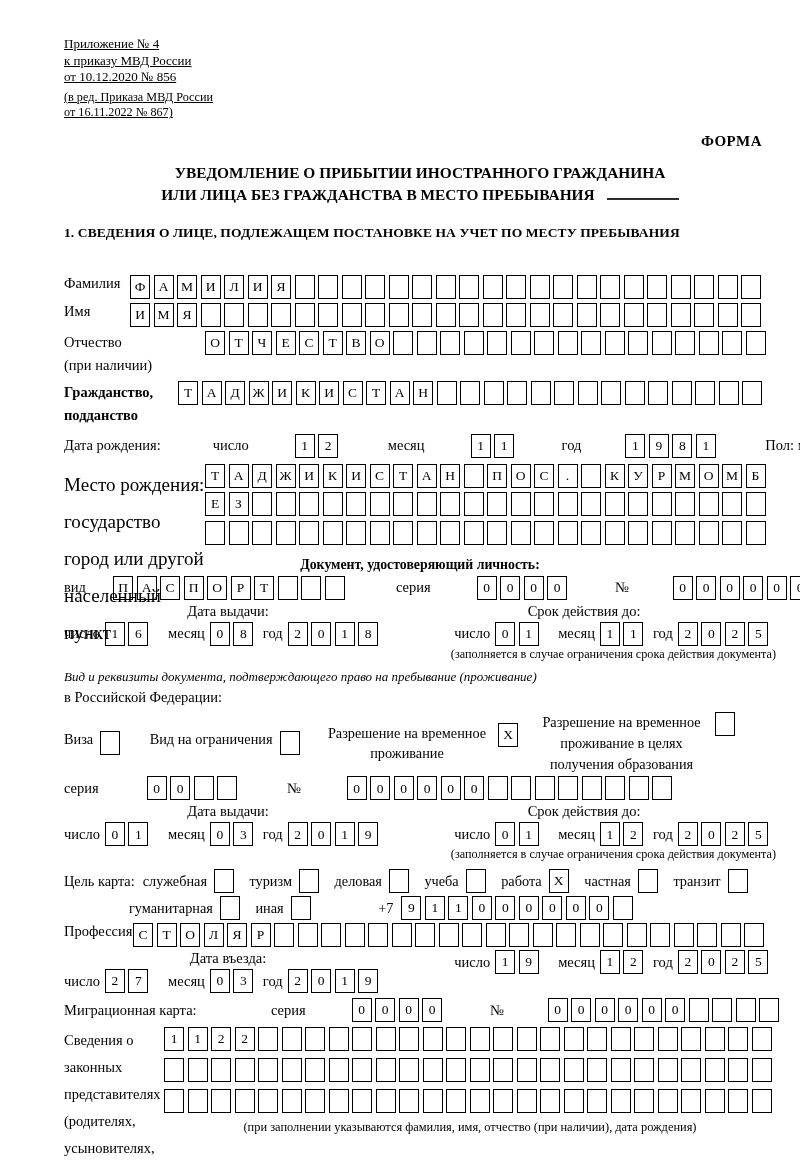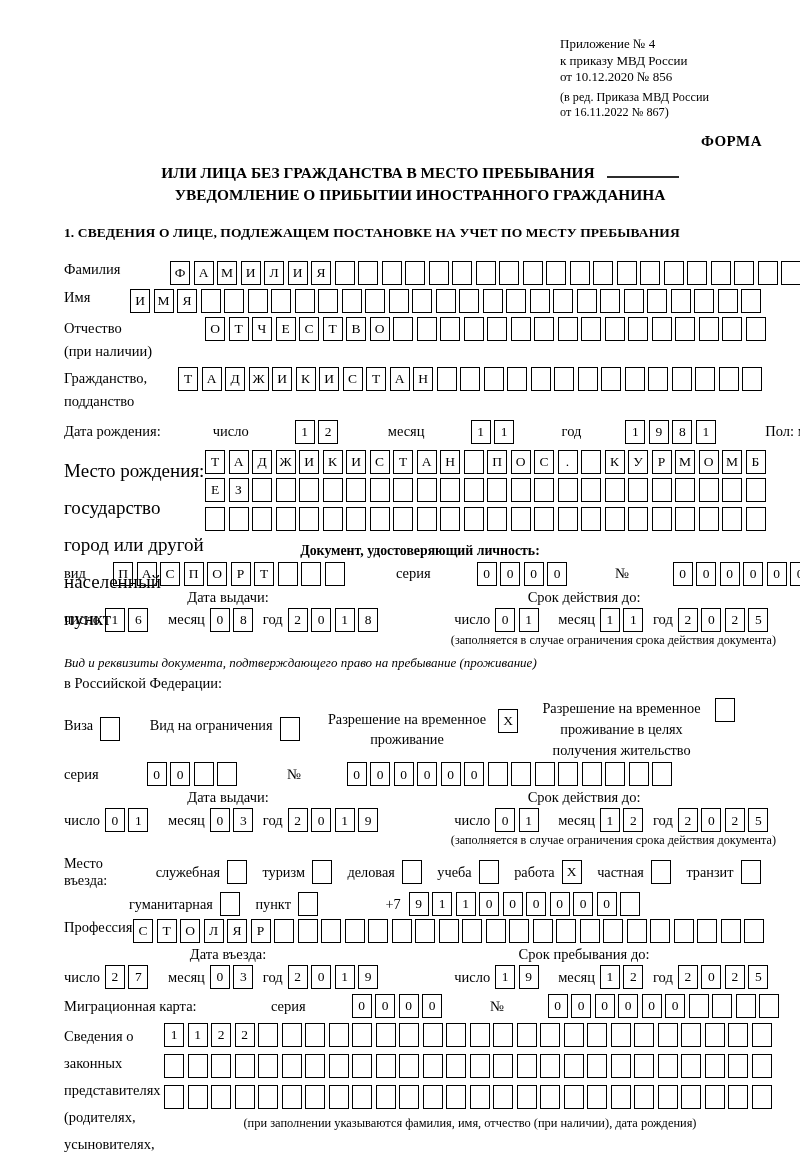--- a/index.html
+++ b/index.html
@@ -5,21 +5,21 @@
   * { margin:0; padding:0; box-sizing:border-box; }
   html, body { background:#ffffff; }
   body {
     width:800px; height:1163px; overflow:hidden;
     font-family:"Liberation Serif","DejaVu Serif",serif;
     color:#000;
   }
   .page { padding:36px 24px 0 64px; }
 
   
-  .hdr { margin-left:496px; font-size:13px; line-height:1.28; }
+  .hdr { font-size:13px; line-height:1.28;text-decoration:underline; }
   .hdr .sub { font-size:12.2px; margin-top:4px; }
   .hdr .sub2 { font-size:12.2px; }
   .forma { text-align:right; font-weight:bold; font-size:15px; margin:12px 14px 0 0; letter-spacing:0.5px; }
 
   
   .title { text-align:center; font-weight:bold; font-size:15.4px; line-height:1.45; margin-top:12px; }
   .blank-ul { display:inline-block; width:72px; border-bottom:2.2px solid #2c2c2c; margin-left:12px; height:12px; }
 
   .sec { font-weight:bold; font-size:13.5px; margin-top:18px; letter-spacing:0.1px; white-space:nowrap; }
 
@@ -27,24 +27,24 @@
   .row { display:flex; align-items:flex-start; font-size:14.5px; }
   .cells { display:inline-flex; flex:none; }
   .cell {
     flex:none; display:inline-flex; align-items:center; justify-content:center;
     width:20px; height:24px; border:1.7px solid #000; margin-right:3.5px;
     font-size:13.5px; line-height:1; background:#fff;
   }
   .cb { cursor:default; }
   .lblw1 { flex:none; width:66px; }
   .lblw2 { flex:none; width:141px; }
-  .lblw3 { flex:none; width:114px; }
+  .lblw3 { flex:none; width:114px;font-weight:bold; }
   .lblprof { flex:none; width:69px; white-space:nowrap; }
   .ml { line-height:1.62; }
-  .mt20 { margin-top:20px;gap:40px; } .mt6 { margin-top:6px; } .mt4 { margin-top:4px; }
+  .mt20 { margin-top:34px; } .mt6 { margin-top:6px; } .mt4 { margin-top:4px; }
   .mt3 { margin-top:3px; } .mt5 { margin-top:5px; }
 
   .inline { display:flex; align-items:center;gap:19px; }
   .inline > * { flex:none; }
   .g6 { width:6px; } .g8 { width:8px; } .g10 { width:10px; } .g14 { width:14px; }
   .g20 { width:20px; } .g26 { width:26px; }
 
   
   .bp { position:relative; margin-top:6px; }
   .bp .bp-label { position:absolute; left:0; top:2px; width:141px; font-size:19px; line-height:1.95; }
@@ -94,22 +94,22 @@
   <div class="hdr">
     <div>Приложение № 4</div>
     <div>к приказу МВД России</div>
     <div>от 10.12.2020 № 856</div>
     <div class="sub">(в ред. Приказа МВД России</div>
     <div class="sub2">от 16.11.2022 № 867)</div>
   </div>
   <div class="forma">ФОРМА</div>
 
   <div class="title">
+    <div>УВЕДОМЛЕНИЕ О ПРИБЫТИИ ИНОСТРАННОГО ГРАЖДАНИНА</div>
     <div><span>ИЛИ ЛИЦА БЕЗ ГРАЖДАНСТВА В МЕСТО ПРЕБЫВАНИЯ</span><span class="blank-ul"></span></div>
-    <div>УВЕДОМЛЕНИЕ О ПРИБЫТИИ ИНОСТРАННОГО ГРАЖДАНИНА</div>
   </div>
 
   <div class="sec">1. СВЕДЕНИЯ О ЛИЦЕ, ПОДЛЕЖАЩЕМ ПОСТАНОВКЕ НА УЧЕТ ПО МЕСТУ ПРЕБЫВАНИЯ</div>
 
   <div class="row mt20">
     <span class="lblw1">Фамилия</span>
     <span class="cells">
         <span class="cell">Ф</span>
         <span class="cell">А</span>
         <span class="cell">М</span>
@@ -472,21 +472,21 @@
       <span class="olabel">Вид на ограничения</span>
       <span class="cell cb"></span>
     </div>
       <span class="g20"></span>
     <div class="opt">
       <span class="owrap ow1">Разрешение на временное проживание</span>
       <span class="cell cb">X</span>
     </div>
       <span class="g14"></span>
     <div class="opt">
-      <span class="owrap ow2">Разрешение на временное проживание в целях получения жительство</span>
+      <span class="owrap ow2">Разрешение на временное проживание в целях получения образования</span>
       <span class="cell cb"></span>
     </div>
   </div>
 
   <div class="inline" style="font-size:14.5px; margin-top:2px;">
     <span>серия</span>
       <span class="g10"></span>
     <span class="cells">
         <span class="cell">0</span>
         <span class="cell">0</span>
@@ -560,21 +560,21 @@
             <span class="cell">0</span>
             <span class="cell">2</span>
             <span class="cell">5</span>
           </span>
       </div>
     </div>
   </div>
   <div class="note-r">(заполняется в случае ограничения срока действия документа)</div>
 
   <div class="purpose">
-    <span style="margin-right:8px;">Место въезда:</span>
+    <span style="margin-right:8px;">Цель карта:</span>
     <span class="pp">
         <span class="plabel">служебная</span>
         <span class="cell cb"></span>
       </span>
     <span class="pp">
         <span class="plabel">туризм</span>
         <span class="cell cb"></span>
       </span>
     <span class="pp">
         <span class="plabel">деловая</span>
@@ -596,21 +596,21 @@
         <span class="plabel">транзит</span>
         <span class="cell cb"></span>
       </span>
   </div>
   <div class="purpose purpose2">
     <span class="pp">
         <span class="plabel">гуманитарная</span>
         <span class="cell cb"></span>
       </span>
     <span class="pp">
-        <span class="plabel">пункт</span>
+        <span class="plabel">иная</span>
         <span class="cell cb"></span>
       </span>
     <span class="g26"></span>
       <span class="g26"></span>
     <span>+7</span>
       <span class="g8"></span>
     <span class="cells">
         <span class="cell">9</span>
         <span class="cell">1</span>
         <span class="cell">1</span>
@@ -676,21 +676,20 @@
         <span class="dl">год</span>
         <span class="cells">
             <span class="cell">2</span>
             <span class="cell">0</span>
             <span class="cell">1</span>
             <span class="cell">9</span>
           </span>
       </div>
     </div>
     <div class="dcol-r">
-      <div class="dhead">Срок пребывания до:</div>
       <div class="drow">
         <span class="dl">число</span>
         <span class="cells">
             <span class="cell">1</span>
             <span class="cell">9</span>
           </span>
           <span class="dg"></span>
         <span class="dl">месяц</span>
         <span class="cells">
             <span class="cell">1</span>

